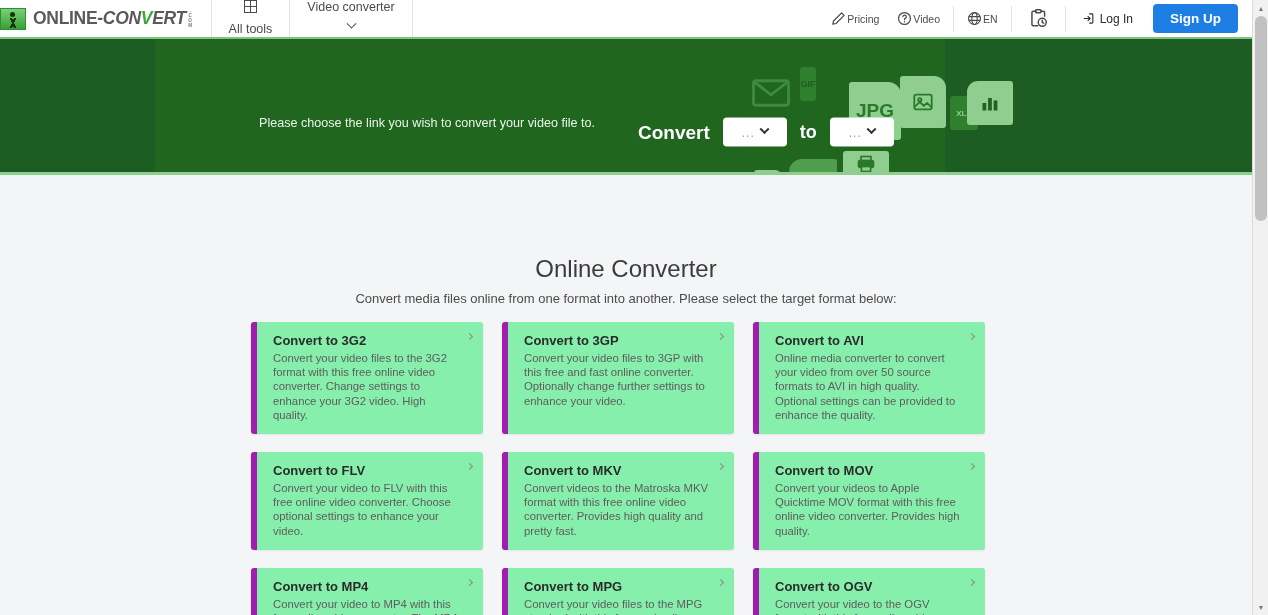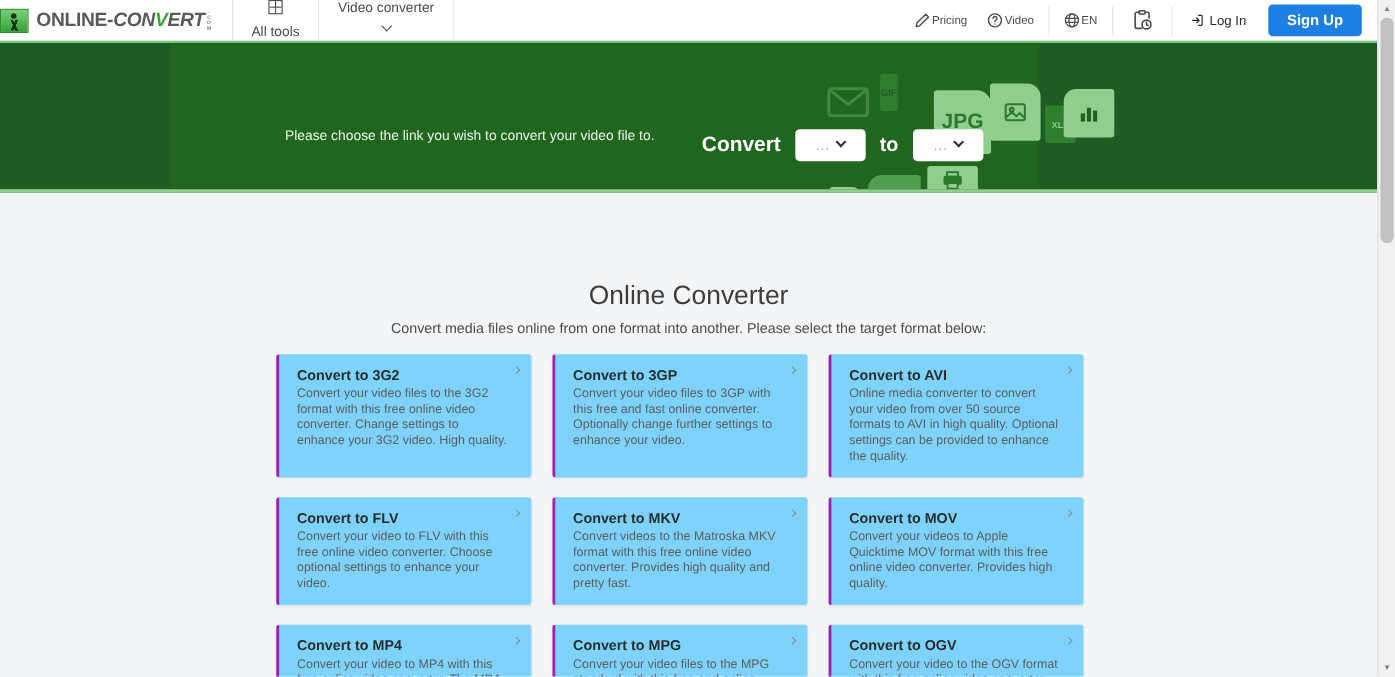--- a/index.html
+++ b/index.html
@@ -235,22 +235,22 @@
     margin-top: 8px;
   }
   .cards {
     width: 750px;
     margin: 16px auto 0;
     display: grid;
     grid-template-columns: repeat(3, 232px);
     gap: 18px 19px;
   }
   .card {
-    background: #7dd3fc;
-    border-left: 3px solid #a21caf;
+    background: #86efac;
+    border-left: 6px solid #a21caf;
     border-radius: 3px;
     padding: 11px 14px 12px 16px;
     position: relative;
     cursor: pointer;
     box-shadow: 0 1px 2px rgba(0,0,0,0.07);
     min-height: 88px;
   }
   .card-title {
     font-size: 13px;
     font-weight: bold;

